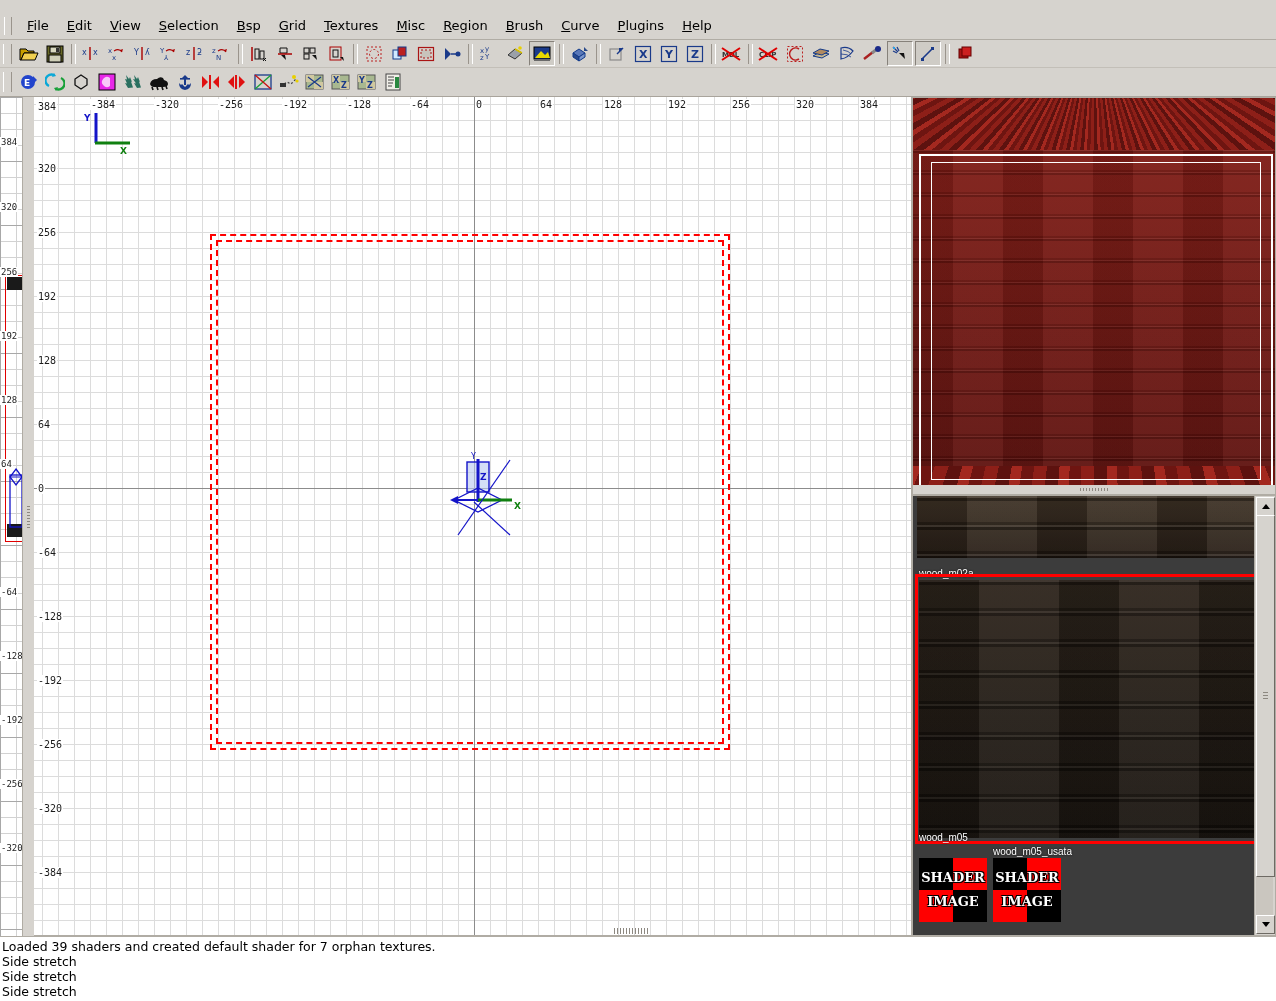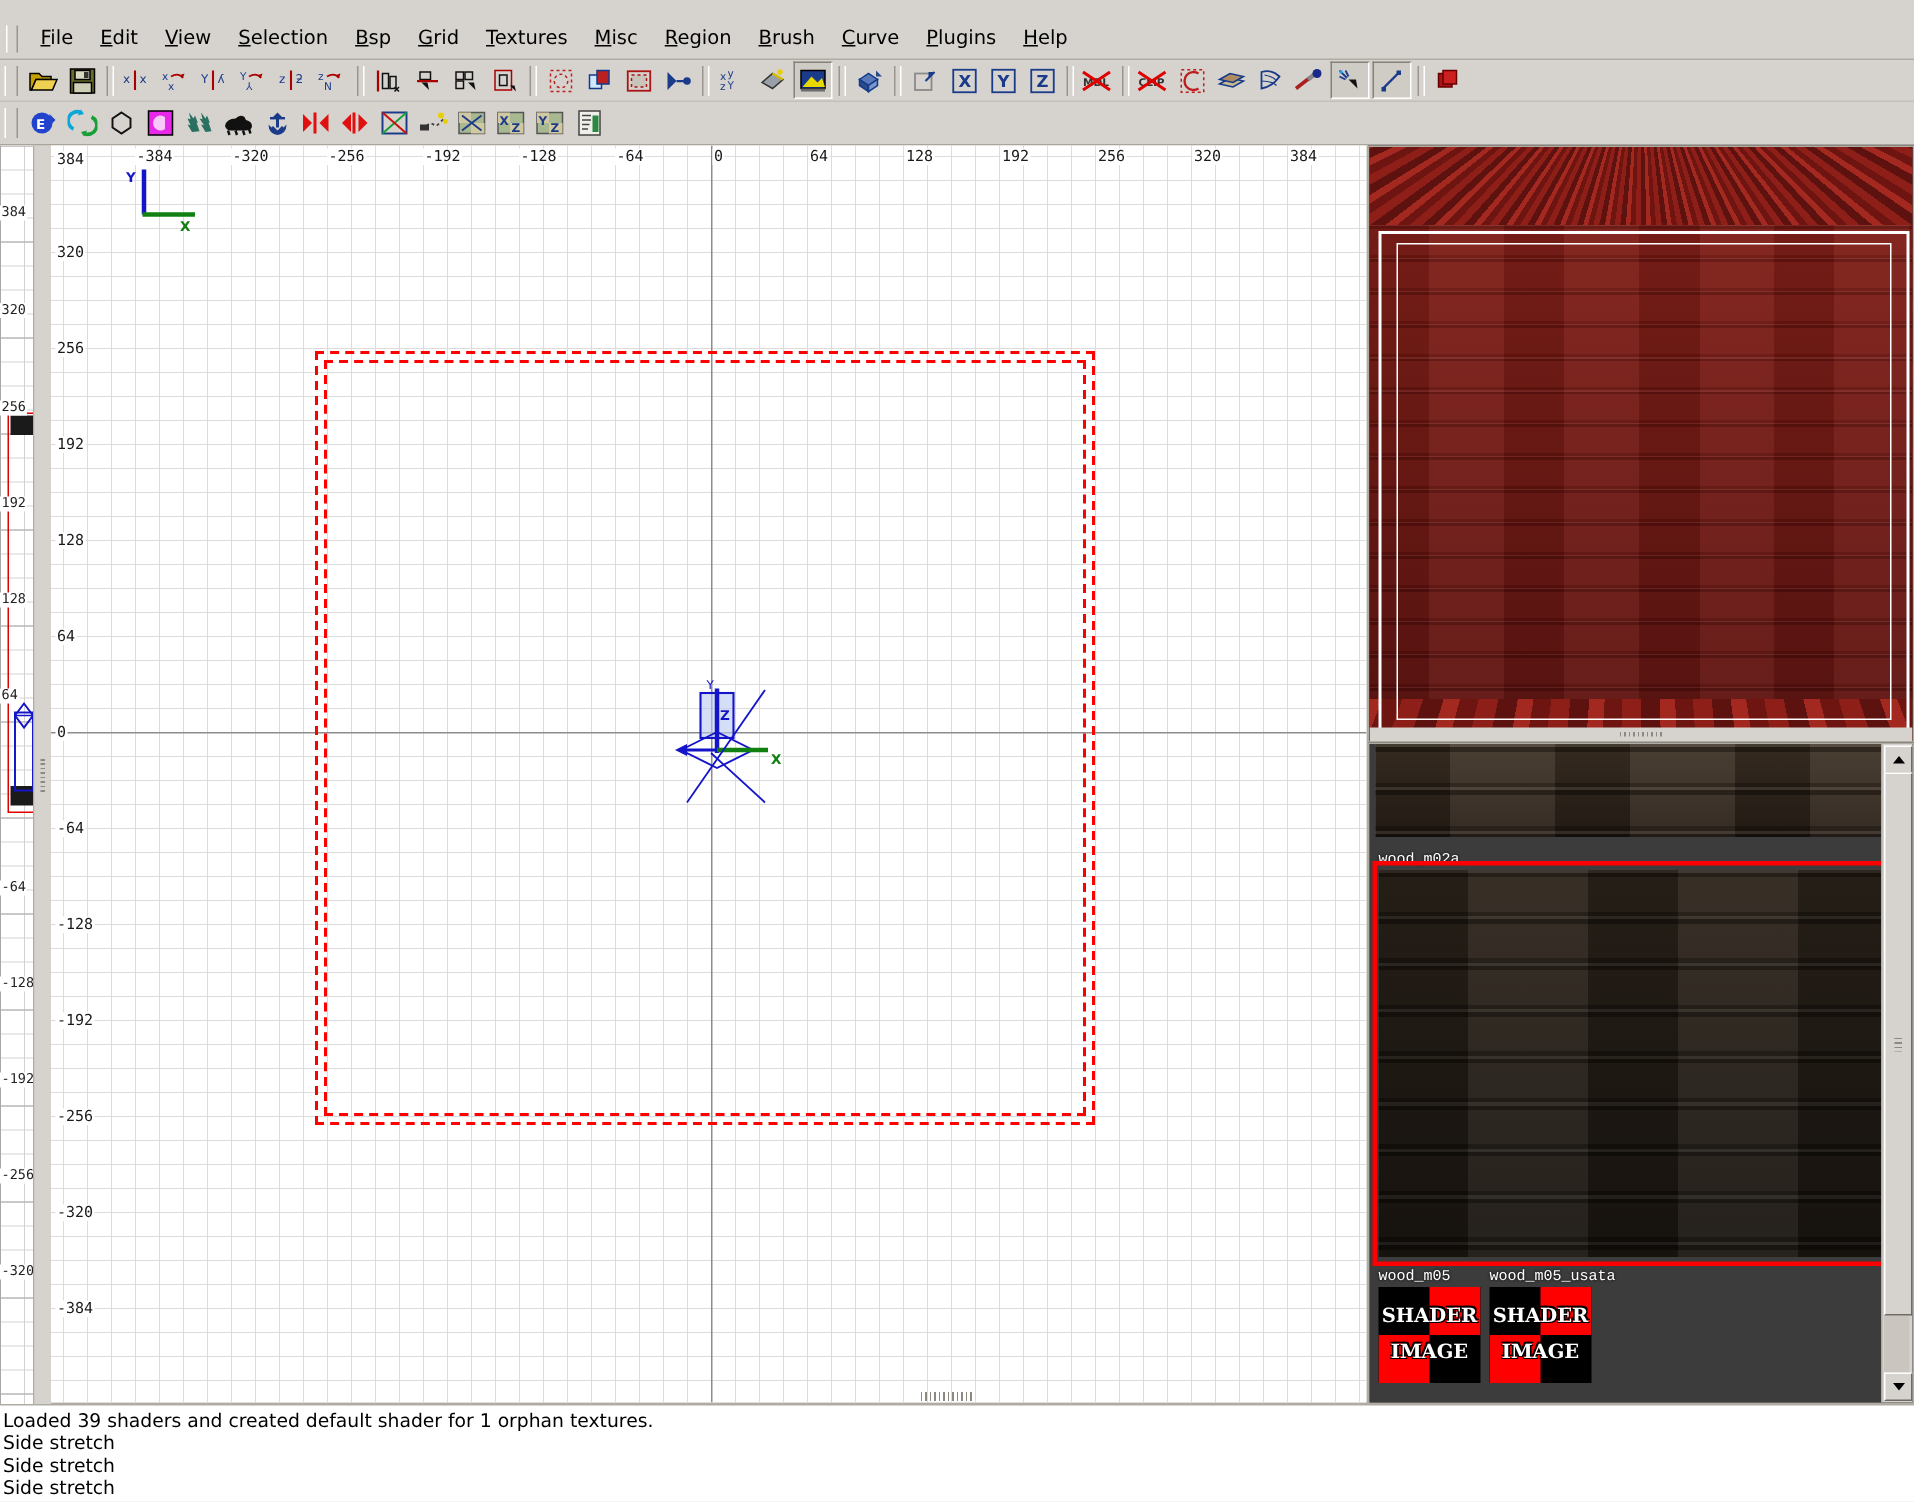--- a/index.html
+++ b/index.html
@@ -111,21 +111,21 @@
   }
   .cam-wire{position:absolute;border:2px solid #fff;box-sizing:border-box;}
   .cam-wire.thin{border-width:1px;}
   .camgrip{position:absolute;left:0;right:0;bottom:0;height:9px;background:#d6d3ce;display:flex;align-items:center;justify-content:center;}
   .camgrip .dots{height:3px;width:28px;background:repeating-linear-gradient(to right,#8d8880 0 1px,transparent 1px 3px);}
 
   
   .texwrap{flex:1 1 auto;position:relative;background:#3a3a3a;overflow:hidden;border:1px solid #b0aca4;display:flex;min-height:0;}
   .texcanvas{flex:1 1 auto;position:relative;overflow:hidden;background:#3c3c3c;}
   .texitem{position:absolute;}
-  .texname{position:absolute;font-family:Liberation Mono, monospace;font-size:10px;color:#fff;text-shadow:0 0 2px #000;white-space:nowrap;}
+  .texname{position:absolute;font-family:Liberation Sans, sans-serif;font-size:10px;color:#fff;text-shadow:0 0 2px #000;white-space:nowrap;}
   .texsel{position:absolute;border:3px solid #ff0000;box-sizing:border-box;}
   .tex-wood-dark{
     background:
       repeating-linear-gradient(to bottom,
         rgba(255,255,255,.06) 0 2px,
         rgba(0,0,0,.30) 2px 5px,
         rgba(255,255,255,.015) 5px 28px,
         rgba(0,0,0,.22) 28px 31px),
       repeating-linear-gradient(to right,
         rgba(0,0,0,.20) 0 60px, rgba(255,255,255,.05) 60px 140px),
@@ -678,21 +678,21 @@
 
       <div class="texwrap">
         <div class="texcanvas">
 
           <div class="texitem tex-wood-mid" style="left:4px;top:0px;width:340px;height:62px;"></div>
 
           <div class="texname" style="left:6px;top:72px;">wood_m02a</div>
           <div class="texitem tex-wood-dark" style="left:6px;top:84px;width:340px;height:258px;"></div>
           <div class="texsel" style="left:2px;top:78px;width:348px;height:270px;"></div>
 
-          <div class="texname" style="left:6px;top:350px;">wood_m05</div>
+          <div class="texname" style="left:6px;top:336px;">wood_m05</div>
           <div class="shaderimg" style="left:6px;top:362px;width:68px;height:64px;">
             <div class="q" style="left:34px;top:0;width:34px;height:32px;"></div>
             <div class="q" style="left:0;top:32px;width:34px;height:32px;"></div>
             <div class="txt" style="top:12px;">SHADER</div>
             <div class="txt" style="top:36px;">IMAGE</div>
           </div>
 
           <div class="texname" style="left:80px;top:350px;">wood_m05_usata</div>
           <div class="shaderimg" style="left:80px;top:362px;width:68px;height:64px;">
             <div class="q" style="left:34px;top:0;width:34px;height:32px;"></div>
@@ -712,20 +712,20 @@
           </div>
           <div class="sb-btn" style="bottom:1px;">
             <div class="tri dn"></div>
           </div>
         </div>
       </div>
     </div>
   </div>
 
   <div class="console">
-    <div>Loaded 39 shaders and created default shader for 1 orphan textures.</div>
+    <div>Loaded 39 shaders and created default shader for 7 orphan textures.</div>
     <div>Side stretch</div>
     <div>Side stretch</div>
     <div>Side stretch</div>
   </div>
 
 
 </div>
 
 </body></html>

